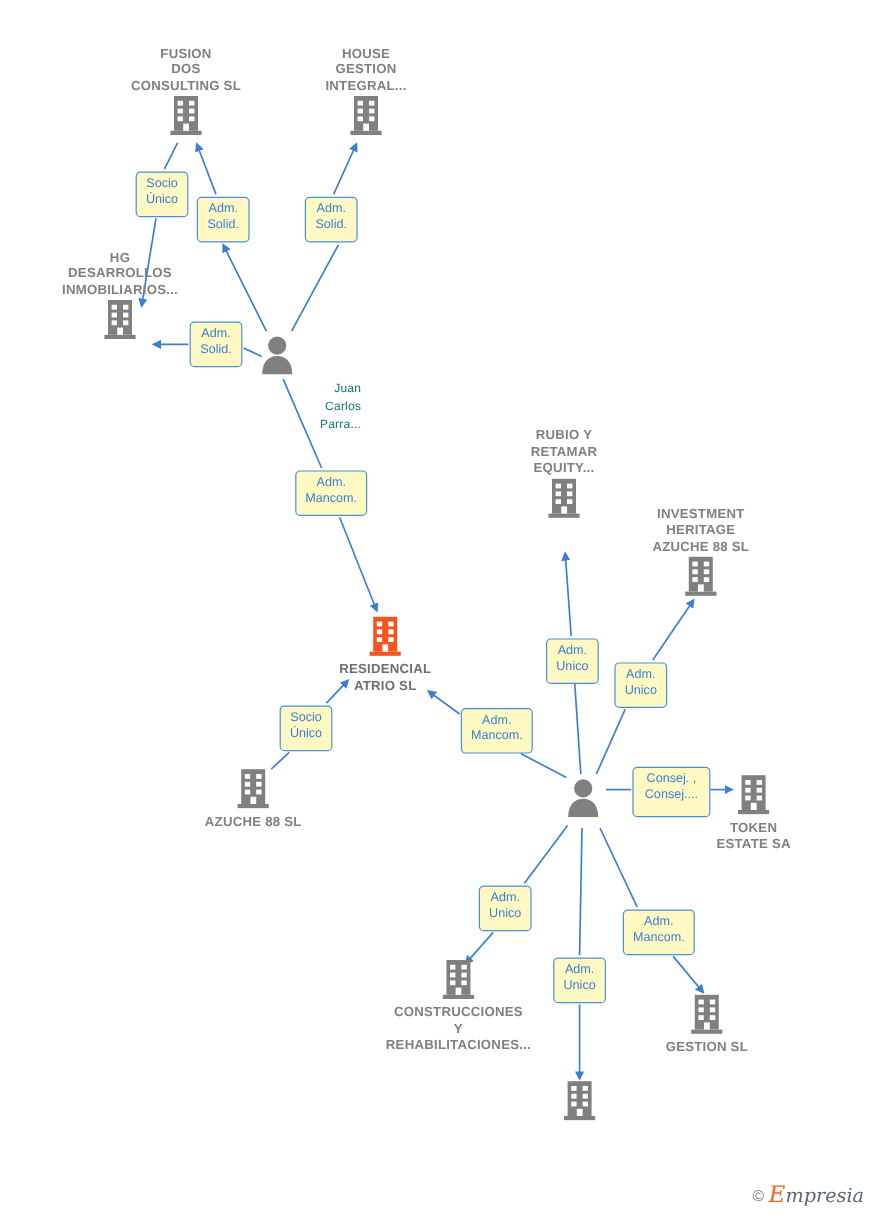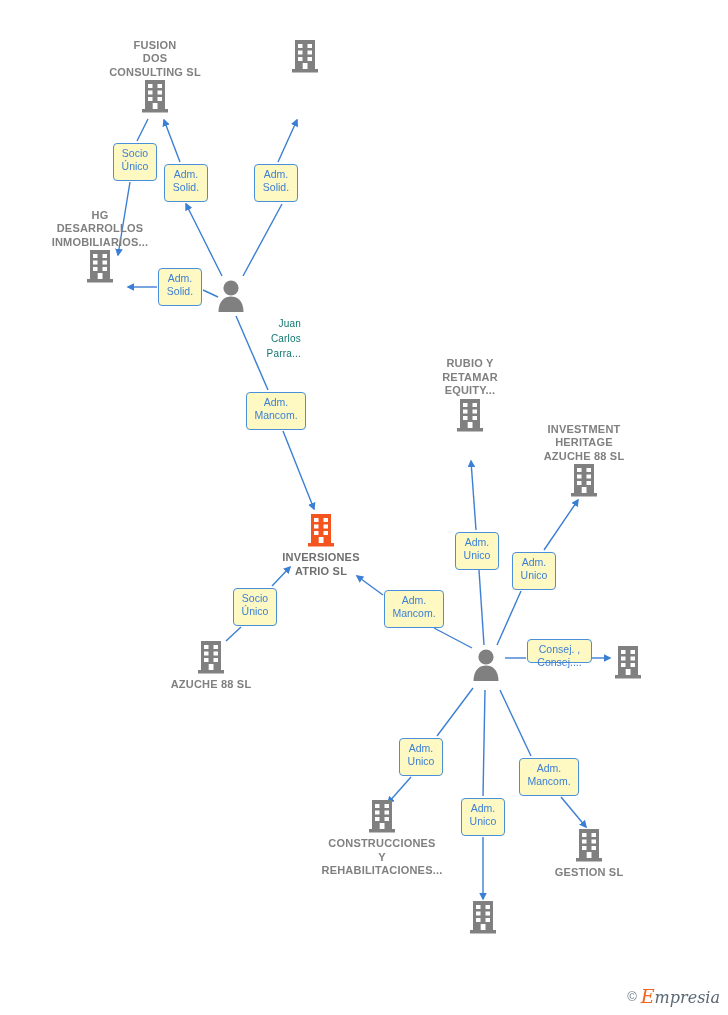--- a/index.html
+++ b/index.html
@@ -96,20 +96,23 @@
             <rect x="8" y="5" width="4.5" height="4" fill="#fff"></rect>
             <rect x="17.5" y="5" width="4.5" height="4" fill="#fff"></rect>
             <rect x="8" y="11.5" width="4.5" height="4" fill="#fff"></rect>
             <rect x="17.5" y="11.5" width="4.5" height="4" fill="#fff"></rect>
             <rect x="8" y="18" width="4.5" height="4" fill="#fff"></rect>
             <rect x="17.5" y="18" width="4.5" height="4" fill="#fff"></rect>
             <rect x="12.7" y="24" width="4.8" height="6" fill="#fff"></rect>
           </svg></span>
       </div>
       <div class="node company " style="left: 235px; top: 38.5px; width: 140px;">
+        <span class="label">HOUSE
+GESTION
+INTEGRAL...</span>
         <span class="icon"><svg width="30" height="34" viewBox="0 0 30 34" xmlns="http://www.w3.org/2000/svg">
             <rect x="5" y="1" width="20" height="29" fill="#808080"></rect>
             <rect x="2" y="30" width="26" height="3.5" fill="#808080"></rect>
             <rect x="8" y="5" width="4.5" height="4" fill="#fff"></rect>
             <rect x="17.5" y="5" width="4.5" height="4" fill="#fff"></rect>
             <rect x="8" y="11.5" width="4.5" height="4" fill="#fff"></rect>
             <rect x="17.5" y="11.5" width="4.5" height="4" fill="#fff"></rect>
             <rect x="8" y="18" width="4.5" height="4" fill="#fff"></rect>
             <rect x="17.5" y="18" width="4.5" height="4" fill="#fff"></rect>
             <rect x="12.7" y="24" width="4.8" height="6" fill="#fff"></rect>
@@ -145,21 +148,21 @@
             <rect x="5" y="1" width="20" height="29" fill="#f4541d"></rect>
             <rect x="2" y="30" width="26" height="3.5" fill="#f4541d"></rect>
             <rect x="8" y="5" width="4.5" height="4" fill="#fff"></rect>
             <rect x="17.5" y="5" width="4.5" height="4" fill="#fff"></rect>
             <rect x="8" y="11.5" width="4.5" height="4" fill="#fff"></rect>
             <rect x="17.5" y="11.5" width="4.5" height="4" fill="#fff"></rect>
             <rect x="8" y="18" width="4.5" height="4" fill="#fff"></rect>
             <rect x="17.5" y="18" width="4.5" height="4" fill="#fff"></rect>
             <rect x="12.7" y="24" width="4.8" height="6" fill="#fff"></rect>
           </svg></span>
-        <span class="label">INVERSIONES
+        <span class="label">RESIDENCIAL
 ATRIO  SL</span>
       </div>
       <div class="node company " style="left: 400px; top: 357px; width: 140px;">
         <span class="label">RUBIO Y
 RETAMAR
 EQUITY...</span>
         <span class="icon"><svg width="30" height="34" viewBox="0 0 30 34" xmlns="http://www.w3.org/2000/svg">
             <rect x="5" y="1" width="20" height="29" fill="#808080"></rect>
             <rect x="2" y="30" width="26" height="3.5" fill="#808080"></rect>
             <rect x="8" y="5" width="4.5" height="4" fill="#fff"></rect>
@@ -198,20 +201,22 @@
             <rect x="5" y="1" width="20" height="29" fill="#808080"></rect>
             <rect x="2" y="30" width="26" height="3.5" fill="#808080"></rect>
             <rect x="8" y="5" width="4.5" height="4" fill="#fff"></rect>
             <rect x="17.5" y="5" width="4.5" height="4" fill="#fff"></rect>
             <rect x="8" y="11.5" width="4.5" height="4" fill="#fff"></rect>
             <rect x="17.5" y="11.5" width="4.5" height="4" fill="#fff"></rect>
             <rect x="8" y="18" width="4.5" height="4" fill="#fff"></rect>
             <rect x="17.5" y="18" width="4.5" height="4" fill="#fff"></rect>
             <rect x="12.7" y="24" width="4.8" height="6" fill="#fff"></rect>
           </svg></span>
+        <span class="label">TOKEN
+ESTATE SA</span>
       </div>
       <div class="node company " style="left: 141px; top: 640px; width: 140px;">
         <span class="icon"><svg width="30" height="34" viewBox="0 0 30 34" xmlns="http://www.w3.org/2000/svg">
             <rect x="5" y="1" width="20" height="29" fill="#808080"></rect>
             <rect x="2" y="30" width="26" height="3.5" fill="#808080"></rect>
             <rect x="8" y="5" width="4.5" height="4" fill="#fff"></rect>
             <rect x="17.5" y="5" width="4.5" height="4" fill="#fff"></rect>
             <rect x="8" y="11.5" width="4.5" height="4" fill="#fff"></rect>
             <rect x="17.5" y="11.5" width="4.5" height="4" fill="#fff"></rect>
             <rect x="8" y="18" width="4.5" height="4" fill="#fff"></rect>
@@ -276,21 +281,21 @@
       <div class="edge-label" style="left: 246px; top: 392px; width: 60px; height: 38px;">Adm.
 Mancom.</div>
       <div class="edge-label" style="left: 233px; top: 588px; width: 44px; height: 38px;">Socio
 Único</div>
       <div class="edge-label" style="left: 384px; top: 590px; width: 60px; height: 38px;">Adm.
 Mancom.</div>
       <div class="edge-label" style="left: 455px; top: 532px; width: 44px; height: 38px;">Adm.
 Unico</div>
       <div class="edge-label" style="left: 512px; top: 552px; width: 44px; height: 38px;">Adm.
 Unico</div>
-      <div class="edge-label" style="left: 527px; top: 639px; width: 65px; height: 24px;">Consej. ,
+      <div class="edge-label" style="left: 527px; top: 639px; width: 65px; height: 42px;">Consej. ,
 Consej....</div>
       <div class="edge-label" style="left: 399px; top: 738px; width: 44px; height: 38px;">Adm.
 Unico</div>
       <div class="edge-label" style="left: 519px; top: 758px; width: 60px; height: 38px;">Adm.
 Mancom.</div>
       <div class="edge-label" style="left: 461px; top: 798px; width: 44px; height: 38px;">Adm.
 Unico</div>
     </div>
 
   <div class="watermark">

